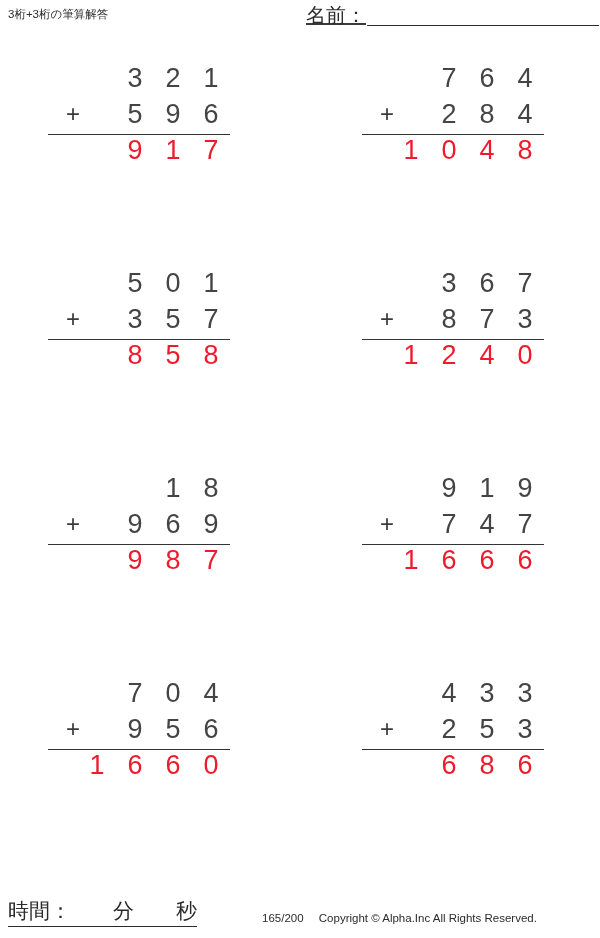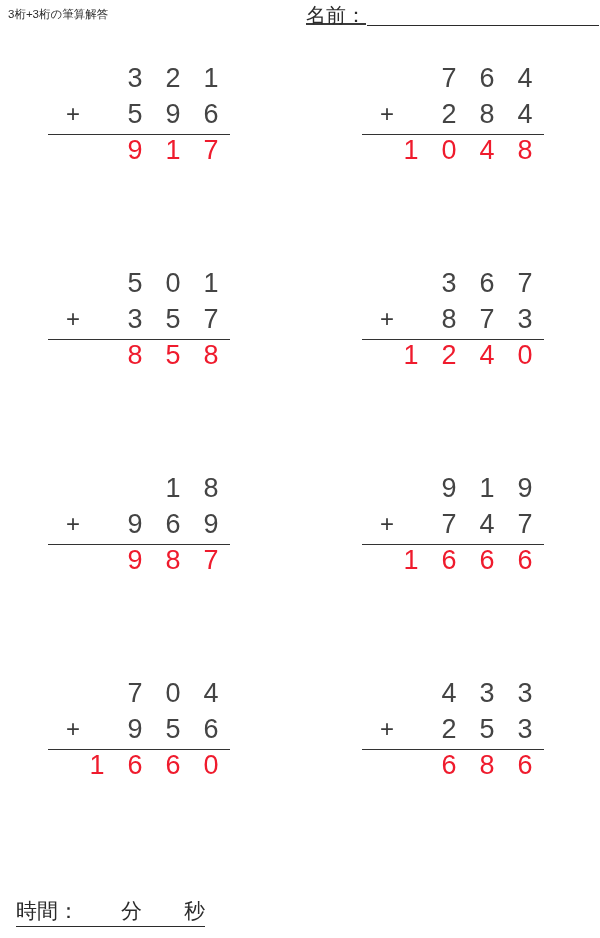--- a/index.html
+++ b/index.html
@@ -122,21 +122,21 @@
     left: 40px;
     right: 18px;
     top: 74px;
     height: 0;
     border-top: 1.6px solid #333333;
   }
 
   
   #footer {
     position: absolute;
-    left: 8px;
+    left: 0;
     bottom: 0;
     width: 484px;
     height: 48px;
   }
   #time-field {
     position: absolute;
     left: 8px;
     bottom: 11px;
     font-size: 21px;
     color: #2b2b2b;
@@ -375,13 +375,17 @@
           <span class="digit">6</span>
         </div>
       </div>
     </div>
   </div>
 
 </div>
 
 <div id="footer">
   <div id="time-field">時間：　　分　　秒</div>
+  <div id="footer-meta">
+    <span id="page-number">165/200</span>
+    <span id="copyright">Copyright © Alpha.Inc All Rights Reserved.</span>
+  </div>
 </div>
 
 </body></html>

